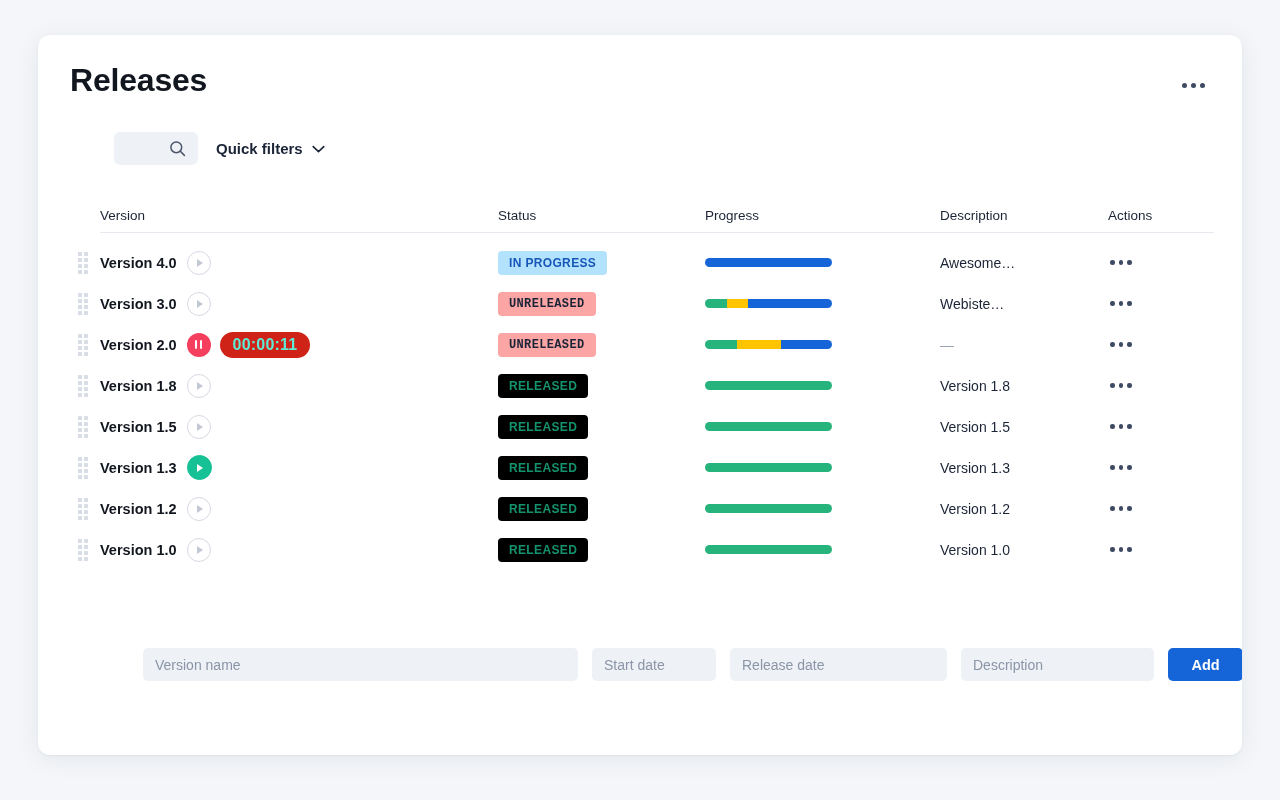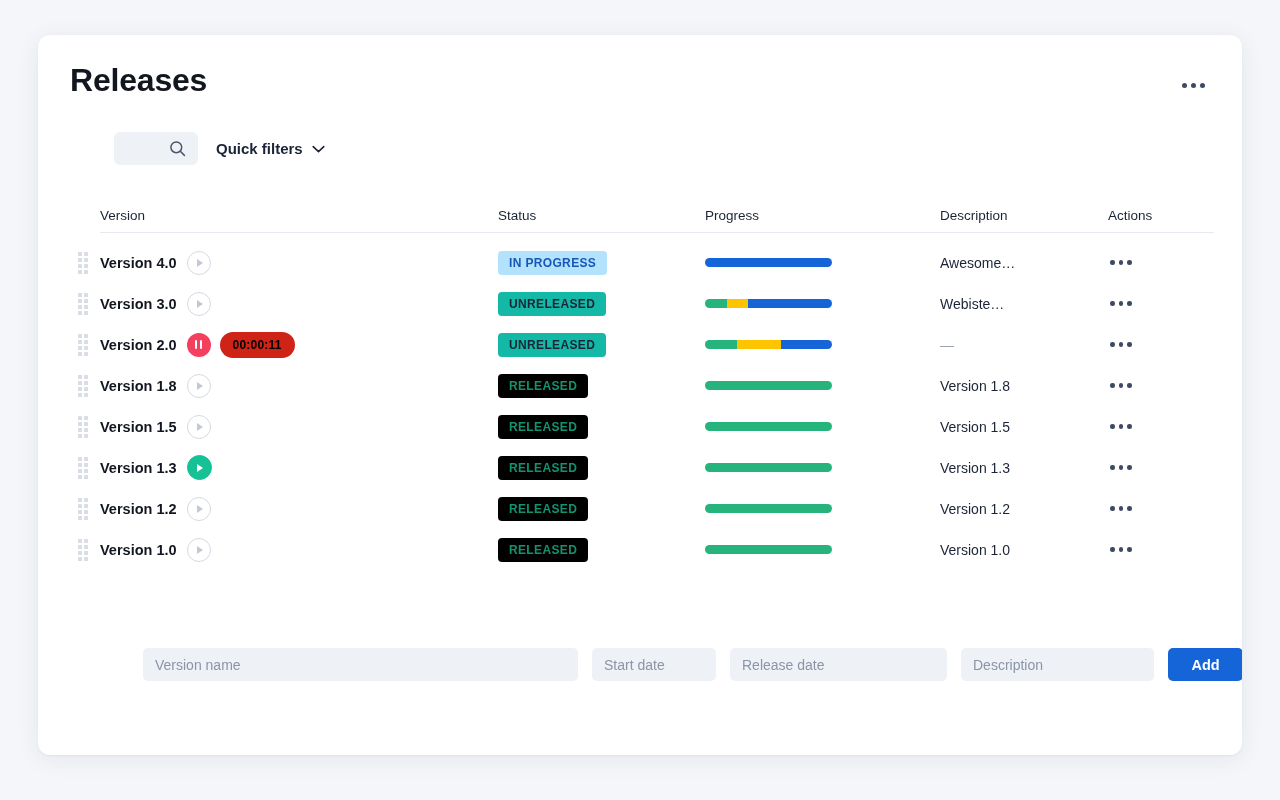--- a/index.html
+++ b/index.html
@@ -110,34 +110,34 @@
     width: 24px; height: 24px; border-radius: 50%;
     background: #f43f5e; border: none;
     display: flex; align-items: center; justify-content: center;
     gap: 2.5px; cursor: pointer; flex: none;
   }
   .pause-btn i { display: block; width: 2.5px; height: 9px; background: #fff; border-radius: 1px; }
   .timer-pill {
     margin-left: 9px; height: 26px; padding: 0 13px;
     background: #cf2317; border-radius: 13px;
     display: flex; align-items: center; justify-content: center;
-    font-size: 12px; font-weight: 700; color: #000000; letter-spacing: 0.2px;
+    font-size: 16px; font-weight: 700; color: #5eead4; letter-spacing: 0.2px;
     cursor: pointer;
   }
 
   
   .status-cell { width: 207px; display: flex; align-items: center; }
   .badge {
     display: inline-flex; align-items: center; justify-content: center;
     height: 24px; padding: 0 11px; border-radius: 4px;
     font-size: 12px; font-weight: 700; letter-spacing: 0.35px;
     white-space: nowrap;
   }
   .badge.inprogress { background: #b3e2fc; color: #1757b8; }
-  .badge.unreleased { background: #14b8a6; color: #1b2436; }
+  .badge.unreleased { background: #fca5a5; color: #1b2436; font-family: Liberation Mono, monospace; }
   .badge.released   { background: #000000; color: #13936d; }
 
   
   .progress-cell { width: 235px; display: flex; align-items: center; }
   .bar {
     width: 127px; height: 9px; border-radius: 5px;
     overflow: hidden; display: flex; background: #eceff4;
   }
   .bar .seg { height: 100%; }
 

